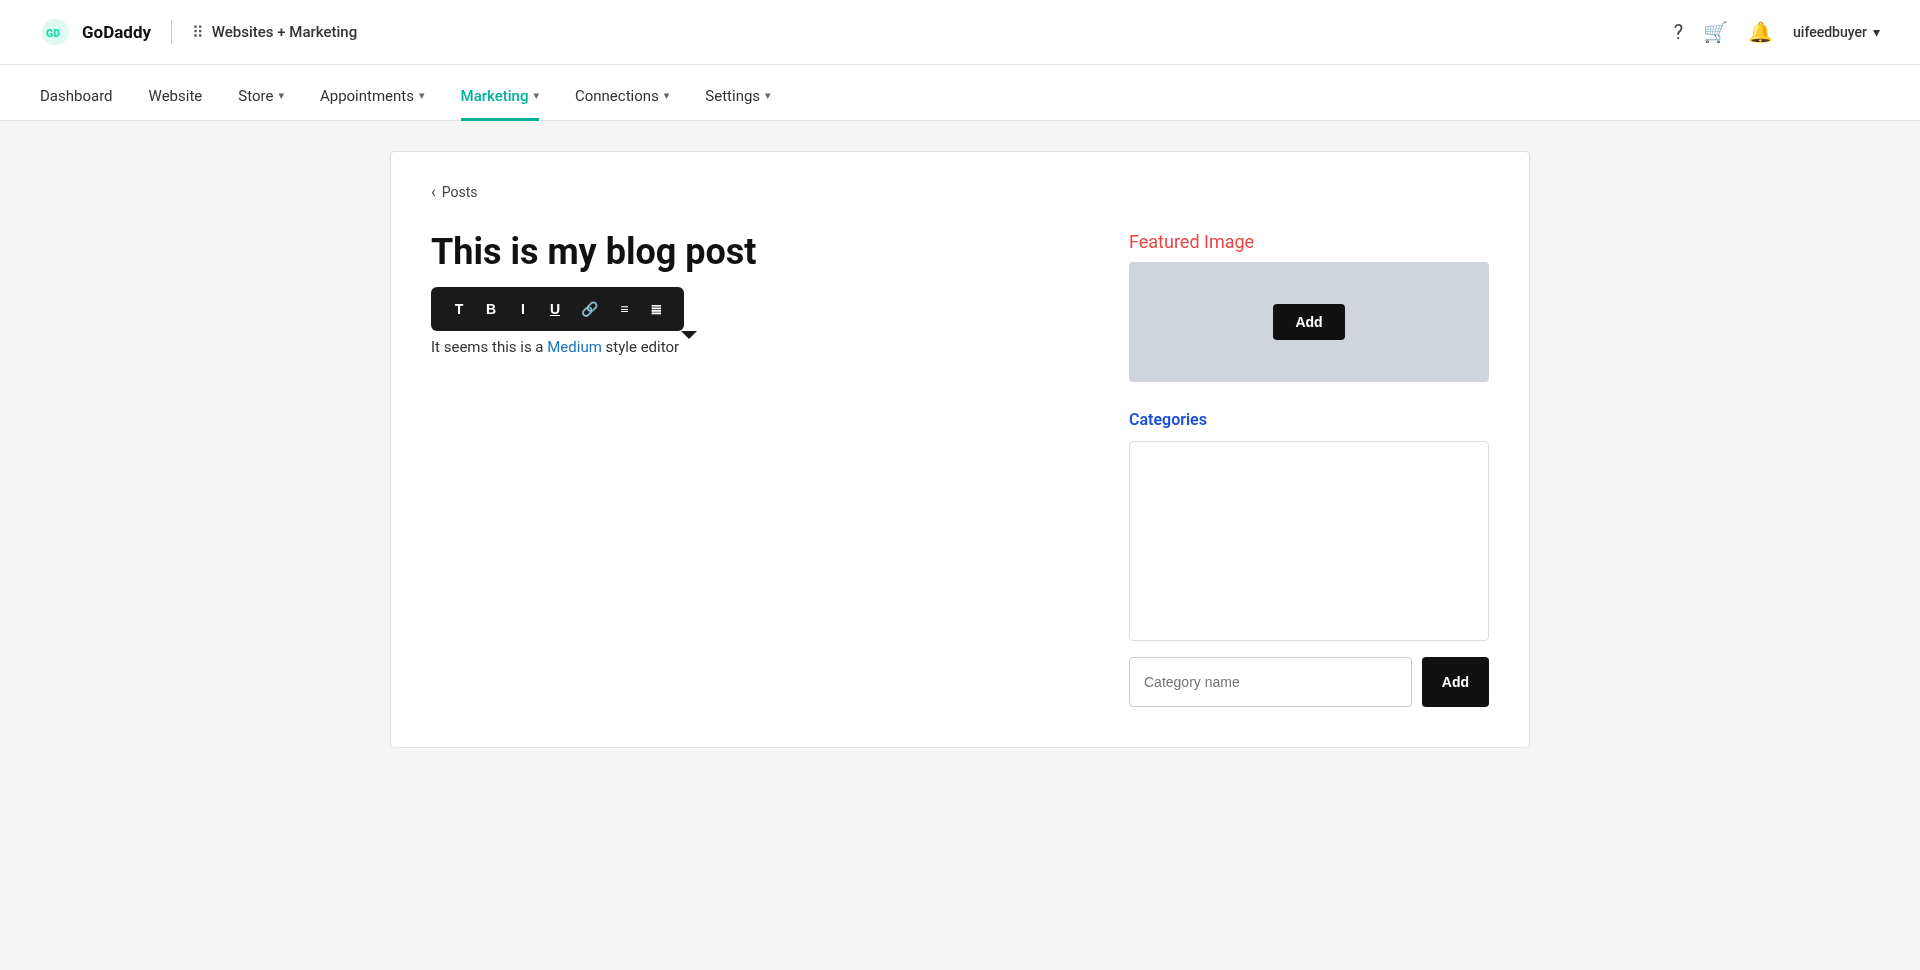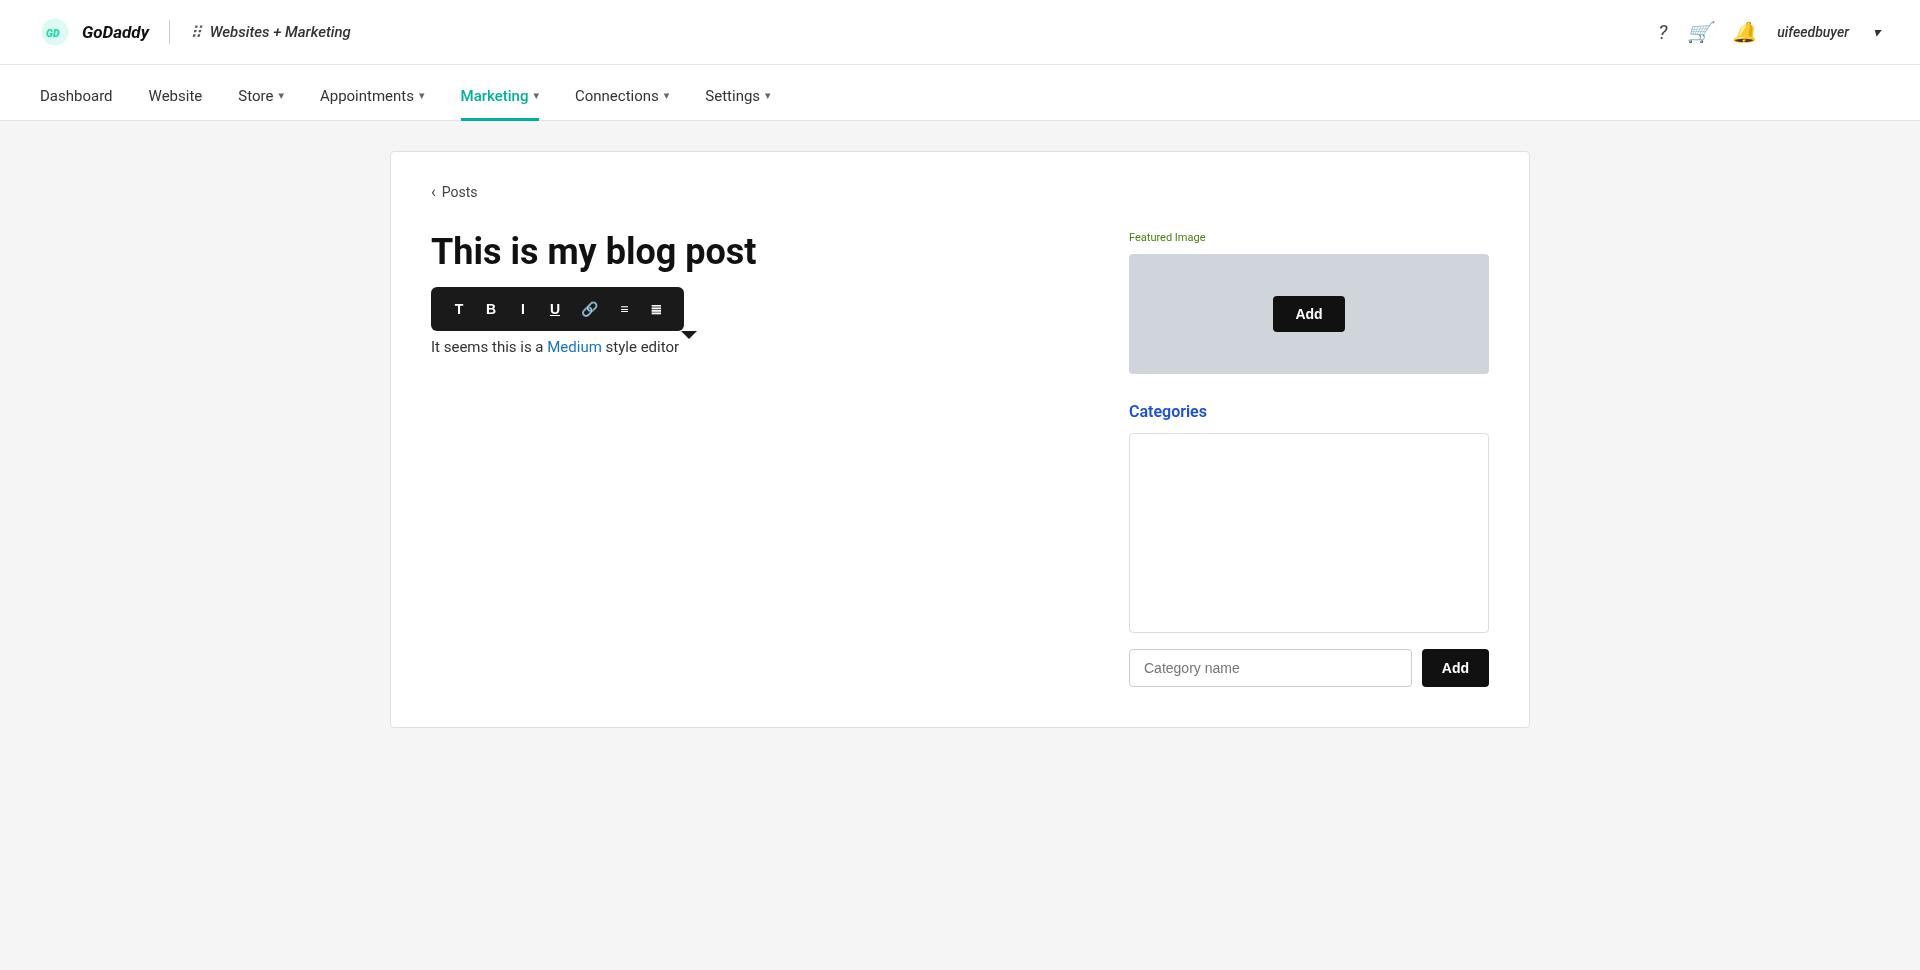--- a/index.html
+++ b/index.html
@@ -7,21 +7,20 @@
 
     
     .topbar {
       background: #fff;
       border-bottom: 1px solid #e5e5e5;
       padding: 0 40px;
       height: 65px;
       display: flex;
       align-items: center;
       justify-content: space-between;
-      font-style: italic;
     }
     .topbar-left {
       display: flex;
       align-items: center;
       gap: 20px;
     }
     .logo-area {
       display: flex;
       align-items: center;
       gap: 12px;
@@ -55,21 +54,21 @@
       gap: 20px;
     }
     .topbar-icon {
       font-size: 20px;
       color: #444;
       cursor: pointer;
     }
     .user-menu {
       display: flex;
       align-items: center;
-      gap: 24px;
+      gap: 6px;
       font-size: 14px;
       font-weight: 500;
       color: #333;
       cursor: pointer;
       justify-content: space-between;
     }
 
     
     .navbar {
       background: #fff;
@@ -194,22 +193,22 @@
       border-right: 8px solid transparent;
       border-top: 8px solid #1a1a1a;
     }
 
     
     .editor-sidebar {
       width: 360px;
       flex-shrink: 0;
     }
     .sidebar-section-label {
-      font-size: 11px;
-      color: #4d7c0f;
+      font-size: 18px;
+      color: #ef4444;
       margin-bottom: 10px;
     }
     .featured-image-box {
       width: 100%;
       height: 120px;
       background: #d0d4db;
       border-radius: 4px;
       display: flex;
       align-items: center;
       justify-content: center;
@@ -240,21 +239,21 @@
       background: #fff;
     }
     .category-input-row {
       display: flex;
       gap: 10px;
     }
     .category-input {
       flex: 1;
       border: 1px solid #ccc;
       border-radius: 4px;
-      padding: 10px 14px;
+      padding: 16px 14px;
       font-size: 14px;
       color: #888;
       outline: none;
     }
     .category-add-btn {
       background: #111;
       color: #fff;
       border: none;
       padding: 10px 20px;
       font-size: 14px;

